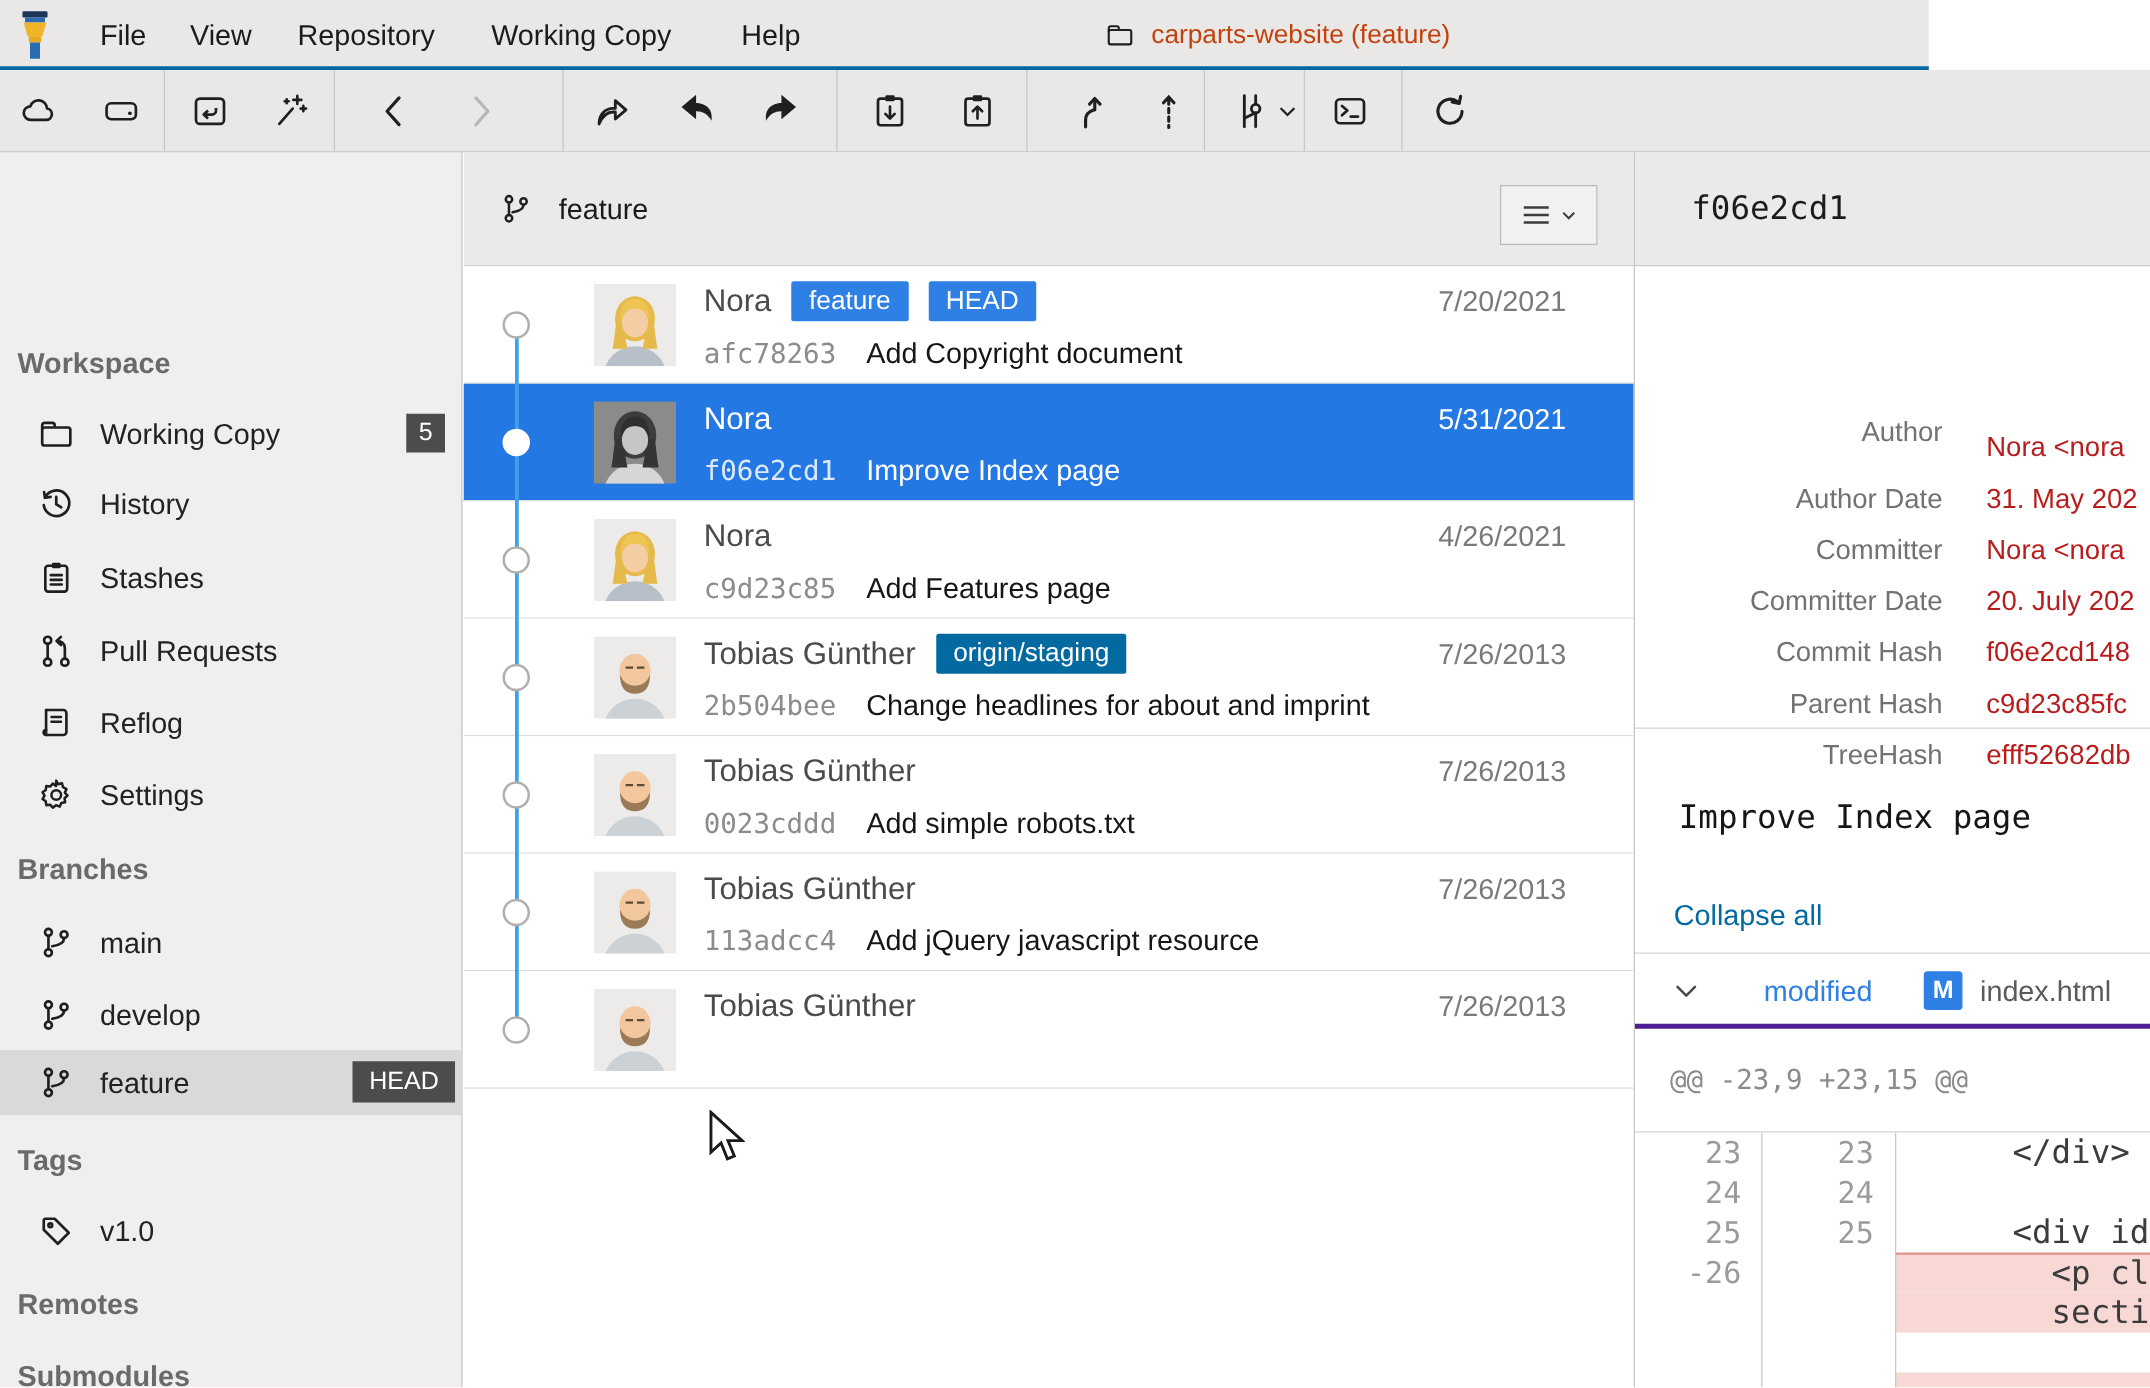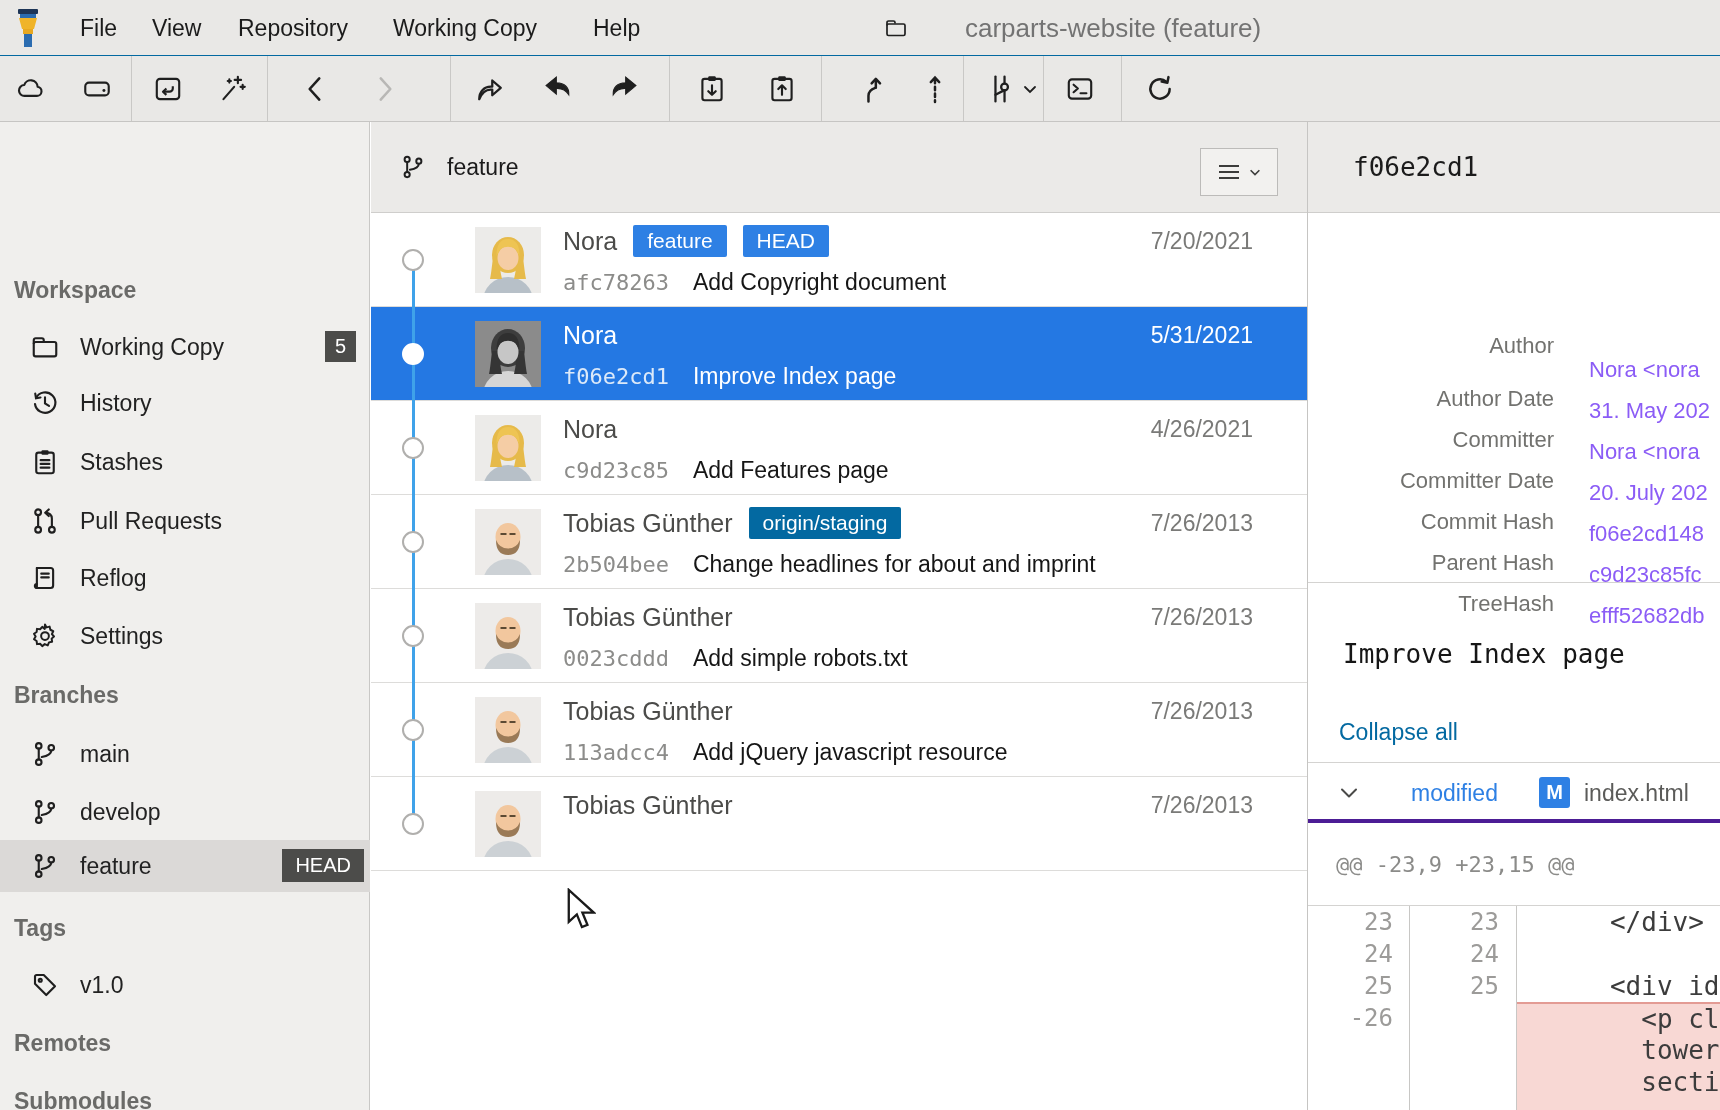--- a/index.html
+++ b/index.html
@@ -6,26 +6,26 @@
   html,body { width:1720px; height:1110px; }
   body {
     position: relative; overflow: hidden; background:#fff;
     font-family:"Liberation Sans", sans-serif; color:#1b1b1b;
     -webkit-font-smoothing: antialiased;
   }
   svg { display:block; }
   .mono { font-family:"DejaVu Sans Mono", monospace; }
 
   
-  #menubar { position:absolute; left:0; top:0; width:1720px; height:56px;
-    background:#e9e8e6; border-bottom:1px solid #0369a1; }
+  #menubar { position:absolute; left:0; top:0; width:1543px; height:56px;
+    background:#e9e8e6; border-bottom:3px solid #0369a1; }
   #app-icon { position:absolute; left:10px; top:8px; }
   .menu-item { position:absolute; top:0; height:56px; line-height:56px; font-size:23px; color:#1b1b1b; }
   #title-group { position:absolute; left:883px; top:0; height:56px; display:flex; align-items:center; gap:12px; }
-  #title-group .t-label { font-size:26px; color:#737373;margin-left:44px; }
+  #title-group .t-label { font-size:21px; color:#c2410c; }
 
   
   #toolbar { position:absolute; left:0; top:56px; width:1720px; height:66px;
     background:#e9e8e6; border-bottom:1px solid #c6c5c3; }
   .tb-btn { position:absolute; top:0; width:58px; height:65px; display:flex; align-items:center; justify-content:center; }
   .tb-sep { position:absolute; top:0; width:1px; height:65px; background:#c9c8c6; }
   .tb-btn svg { stroke:#1f1f1f; }
   .tb-btn.disabled svg { stroke:#b8b7b5; }
 
   
@@ -71,21 +71,21 @@
 
   
   #detail-panel { position:absolute; left:1307px; top:122px; width:413px; height:988px;
     background:#fff; border-left:1px solid #c6c5c3; }
   #detail-header { position:absolute; left:0; top:0; width:413px; height:91px;
     background:#ebeae8; border-bottom:1px solid #cfcecc; }
   #detail-header .d-title { position:absolute; left:45px; top:0; height:91px; line-height:91px;
     font-family:"DejaVu Sans Mono", monospace; font-size:26px; color:#1b1b1b; }
   .d-details { position:absolute; left:0; top:91px; width:413px; height:370px; border-bottom:1px solid #d4d3d1; }
   .fld { position:absolute; left:0; width:246px; text-align:right; font-size:22px; color:#72726f; white-space:nowrap; }
-  .fval { position:absolute; left:281px; font-size:22px; color:#8b5cf6; white-space:nowrap; overflow:hidden; width:132px;margin-top:12px; }
+  .fval { position:absolute; left:281px; font-size:22px; color:#b91c1c; white-space:nowrap; overflow:hidden; width:132px; }
   .d-message { position:absolute; left:0; top:461px; width:413px; height:180px; border-bottom:1px solid #d4d3d1; }
   .d-msg-text { position:absolute; left:35px; top:56px; font-family:"DejaVu Sans Mono", monospace; font-size:26px; color:#161616; white-space:nowrap; }
   .d-collapse { position:absolute; left:31px; top:136px; font-size:23px; color:#0369a1; }
   .d-file { position:absolute; left:0; top:641px; width:413px; height:60px; border-bottom:4px solid #4c1d95; }
   .d-file .chev { position:absolute; left:30px; top:19px; color:#4a4a48; }
   .d-file .f-status { position:absolute; left:103px; top:0; height:60px; line-height:60px; font-size:23px; color:#2e80e4; }
   .d-file .f-badge { position:absolute; left:231px; top:14px; width:31px; height:31px; line-height:31px;
     background:#2e80e4; color:#fff; border-radius:3px; text-align:center; font-size:20px; font-weight:bold; }
   .d-file .f-name { position:absolute; left:276px; top:0; height:60px; line-height:60px; font-size:23px; color:#5b5b59; white-space:nowrap; }
   .d-hunk { position:absolute; left:0; top:701px; width:413px; height:83px; border-bottom:1px solid #d4d3d1; }
@@ -616,25 +616,20 @@
       <span class="dl-code">      &lt;div id</span>
     </div>
     <div class="dl deleted del-first">
       <span class="dl-old">-26</span>
       <span class="dl-new"></span>
       <span class="dl-code">        &lt;p cl</span>
     </div>
     <div class="dl deleted">
       <span class="dl-old"></span>
       <span class="dl-new"></span>
-      <span class="dl-code">        tower</span>
-    </div>
-    <div class="dl deleted">
-      <span class="dl-old"></span>
-      <span class="dl-new"></span>
       <span class="dl-code">        secti</span>
     </div>
     <div class="vline" style="left:101px"></div>
     <div class="vline" style="left:208px"></div>
   </div>
 </div>
 
 <div id="mouse-cursor">
   <svg width="30" height="44" viewBox="0 0 13 19">
     <path d="M1.2 0.8 L1.2 14.6 L4.7 11.4 L6.9 16.9 L9.3 15.9 L7.1 10.6 L12 10.6 Z" fill="#ffffff" stroke="#1a1a1a" stroke-width="1"></path>

